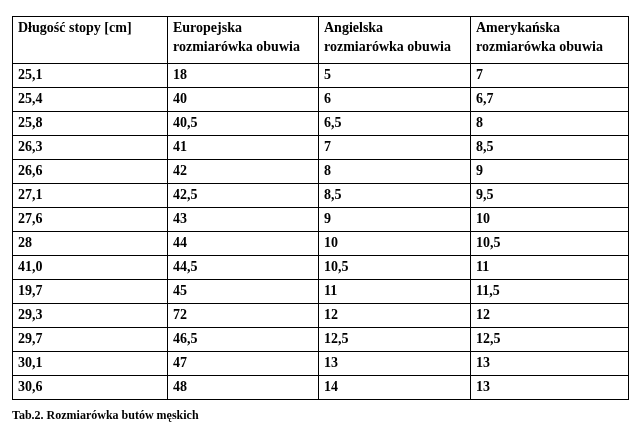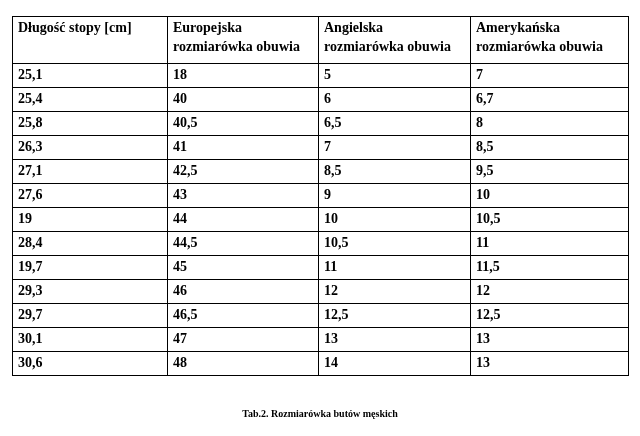--- a/index.html
+++ b/index.html
@@ -46,22 +46,21 @@
   }
   table.size-table td {
     height: 19px;
     font-weight: bold;
   }
   .caption {
     position: absolute;
     left: 12px;
     top: 408px;
     width: 616px;
-    text-align: center;
-    font-size: 10px;
+    font-size: 12px;
     font-weight: bold;
     line-height: 1.2;
   }
 </style>
 </head>
 <body>
 
 <div class="page">
   <table class="size-table">
     <colgroup>
@@ -97,52 +96,58 @@
           <td>6,5</td>
           <td>8</td>
         </tr>
         <tr>
           <td>26,3</td>
           <td>41</td>
           <td>7</td>
           <td>8,5</td>
         </tr>
         <tr>
+          <td>26,6</td>
+          <td>42</td>
+          <td>8</td>
+          <td>9</td>
+        </tr>
+        <tr>
           <td>27,1</td>
           <td>42,5</td>
           <td>8,5</td>
           <td>9,5</td>
         </tr>
         <tr>
           <td>27,6</td>
           <td>43</td>
           <td>9</td>
           <td>10</td>
         </tr>
         <tr>
-          <td>19</td>
+          <td>28</td>
           <td>44</td>
           <td>10</td>
           <td>10,5</td>
         </tr>
         <tr>
-          <td>28,4</td>
+          <td>41,0</td>
           <td>44,5</td>
           <td>10,5</td>
           <td>11</td>
         </tr>
         <tr>
           <td>19,7</td>
           <td>45</td>
           <td>11</td>
           <td>11,5</td>
         </tr>
         <tr>
           <td>29,3</td>
-          <td>46</td>
+          <td>72</td>
           <td>12</td>
           <td>12</td>
         </tr>
         <tr>
           <td>29,7</td>
           <td>46,5</td>
           <td>12,5</td>
           <td>12,5</td>
         </tr>
         <tr>

